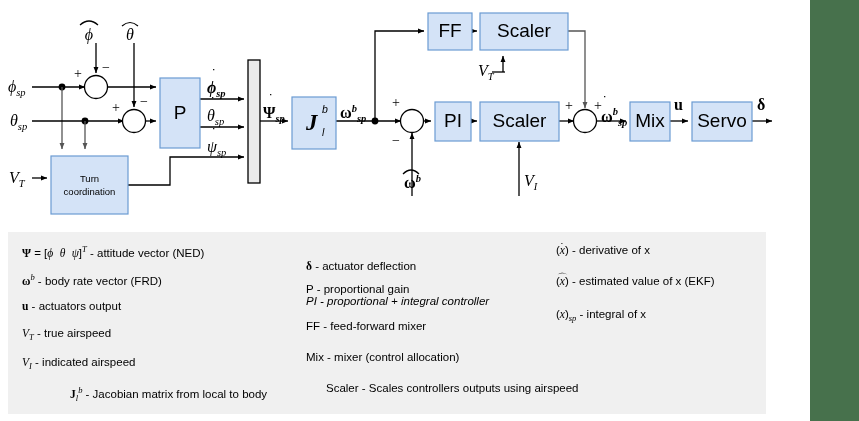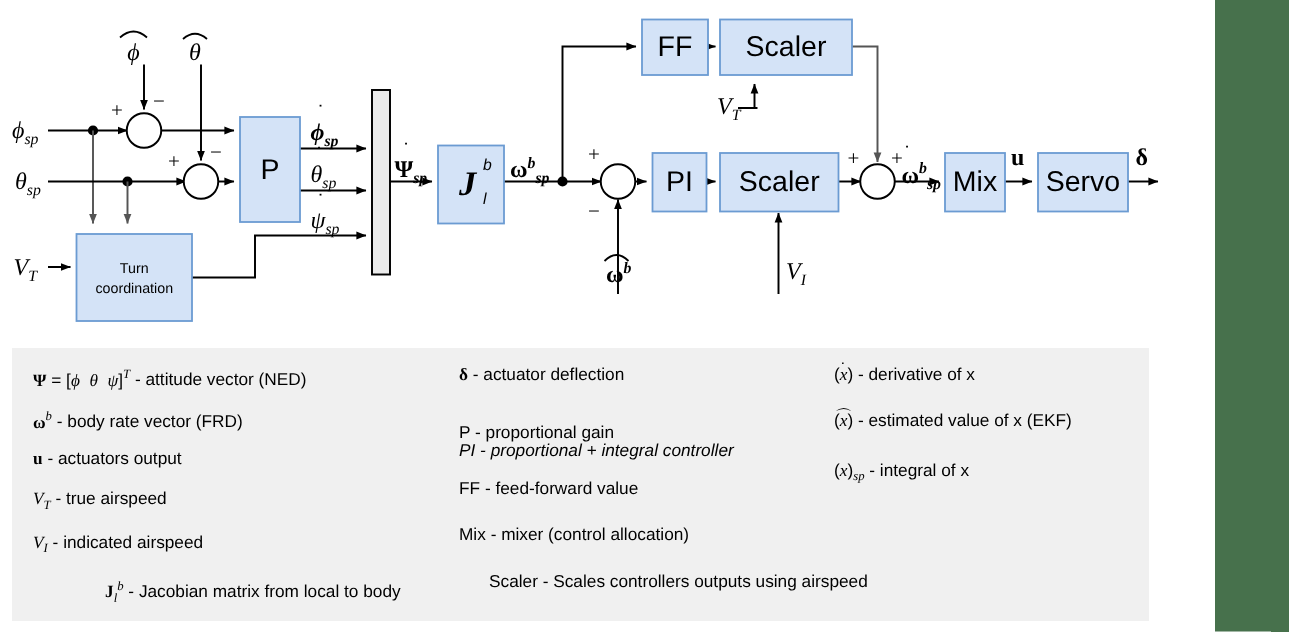--- a/index.html
+++ b/index.html
@@ -234,24 +234,24 @@
   <div class="legend" style="background: rgb(240, 240, 240);">
     <div class="legend-col" id="lc1" style="left:14px;top:12px;">
         <div class="lg-item" style="position: absolute; left: 0px; top: 0px;"><span><b class="mthb">Ψ</b> = [<span class="mth">ϕ</span>&nbsp;&nbsp;<span class="mth">θ</span>&nbsp;&nbsp;<span class="mth">ψ</span>]<sup class="s mth">T</sup></span><span> - attitude vector (NED)</span></div>
         <div class="lg-item" style="position: absolute; left: 0px; top: 28px;"><span><b class="mthb">ω</b><sup class="s mth">b</sup></span><span> - body rate vector (FRD)</span></div>
         <div class="lg-item" style="position: absolute; left: 0px; top: 56px;"><span><b class="mthb">u</b></span><span> - actuators output</span></div>
         <div class="lg-item" style="position: absolute; left: 0px; top: 83px;"><span><span class="mth">V</span><sub class="s mth">T</sub></span><span> - true airspeed</span></div>
         <div class="lg-item" style="position: absolute; left: 0px; top: 112px;"><span><span class="mth">V</span><sub class="s mth">I</sub></span><span> - indicated airspeed</span></div>
         <div class="lg-item" style="position: absolute; left: 0px; top: 141px; margin-left: 48px;"><span><b class="mthb">J</b><sub class="s mth">l</sub><sup class="s mth">b</sup></span><span> - Jacobian matrix from local to body</span></div>
       </div>
     <div class="legend-col" id="lc2" style="left:298px;top:12px;">
-        <div class="lg-item" style="position: absolute; left: 0px; top: 0px;"><span><b class="mthb">δ</b></span><span> - actuator deflection</span></div>
+        <div class="lg-item" style="position: absolute; left: 0px; top: 16px;"><span><b class="mthb">δ</b></span><span> - actuator deflection</span></div>
         <div class="lg-item" style="position: absolute; left: 0px; top: 27px; margin-top: 12px;"><span>P</span><span> - proportional gain</span></div>
         <div class="lg-item" style="position: absolute; left: 0px; top: 51px; font-style: italic;"><span>PI</span><span> - proportional + integral controller</span></div>
-        <div class="lg-item" style="position: absolute; left: 0px; top: 76px;"><span>FF</span><span> - feed-forward value</span></div>
+        <div class="lg-item" style="position: absolute; left: 0px; top: 76px;"><span>FF</span><span> - feed-forward mixer</span></div>
         <div class="lg-item" style="position: absolute; left: 0px; top: 107px;"><span>Mix</span><span> - mixer (control allocation)</span></div>
         <div class="lg-item" style="position: absolute; left: 0px; top: 138px; margin-left: 20px;"><span>Scaler</span><span> - Scales controllers outputs using airspeed</span></div>
       </div>
     <div class="legend-col" id="lc3" style="left:548px;top:12px;">
         <div class="lg-item" style="position: absolute; left: 0px; top: 0px;"><span>(<span class="ovl"><span class="hatc">˙</span><span class="mth">x</span></span>)</span><span> - derivative of x</span></div>
         <div class="lg-item" style="position: absolute; left: 0px; top: 31px;"><span><span class="ovl"><span class="hatc">⌒</span>(<span class="mth">x</span>)</span></span><span> - estimated value of x (EKF)</span></div>
         <div class="lg-item" style="position: absolute; left: 0px; top: 64px;"><span>(<span class="mth">x</span>)<sub class="s mth">sp</sub></span><span> - integral of x</span></div>
       </div>
   </div>
 

